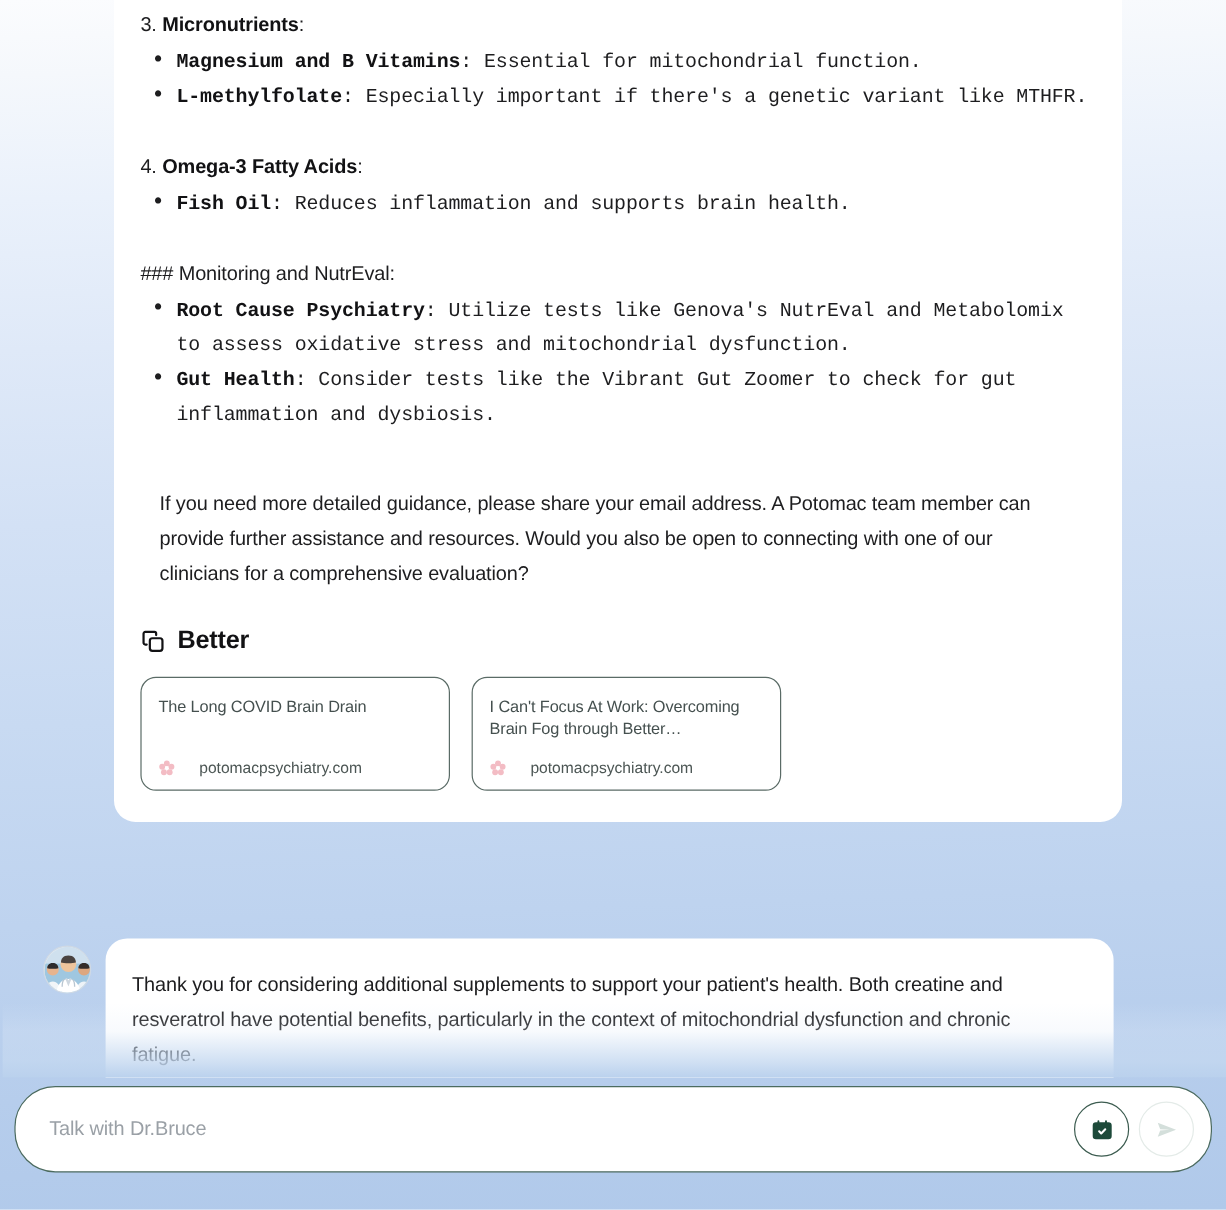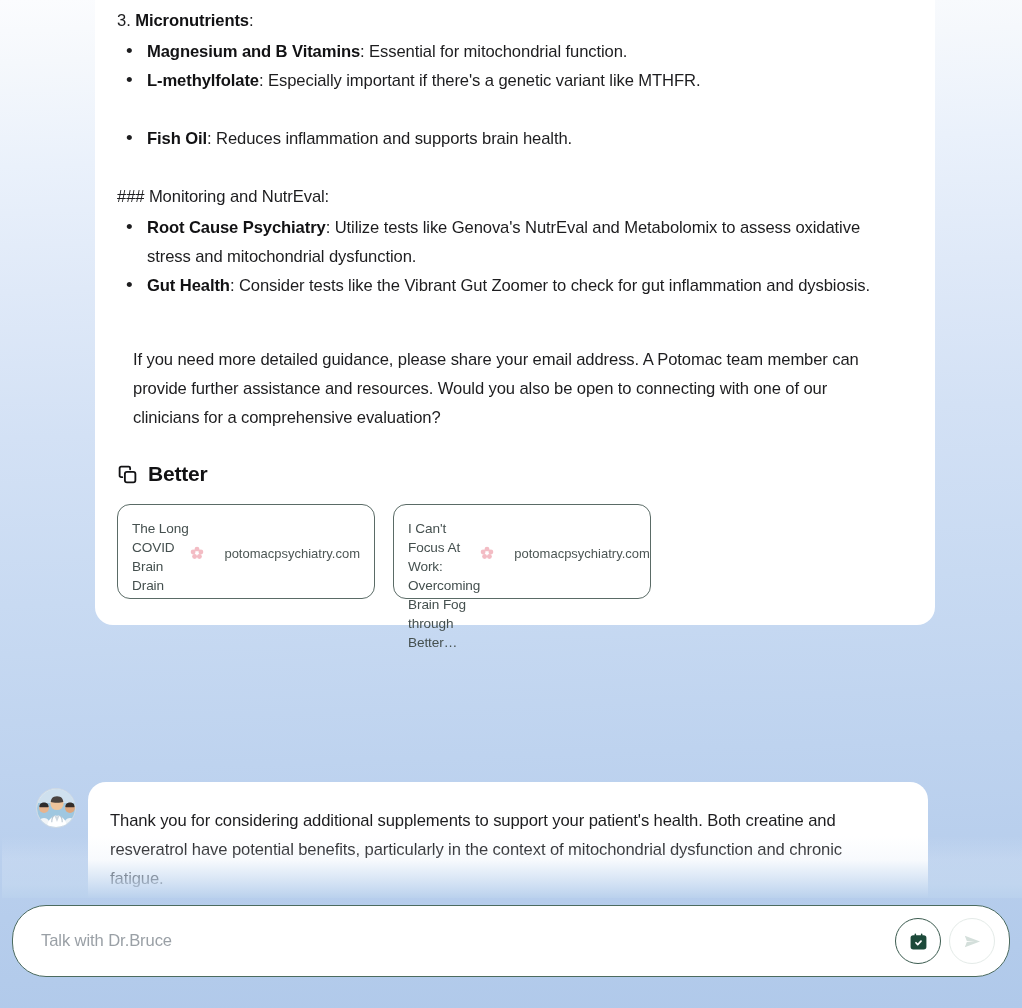--- a/index.html
+++ b/index.html
@@ -47,21 +47,21 @@
 
   .md {
     color: #1d1d1f;
     font-size: 16.6px;
     line-height: 29px;
     letter-spacing: -0.1px;
   }
   .md .num-head { margin-bottom: 2px; }
   .md b, .md strong { font-weight: 700; color: #121214; }
 
-  ul.bullets { list-style: none; margin: 0 0 0 0; padding: 0; }
+  ul.bullets { list-style: none; margin: 0 0 0 0; padding: 0; font-family: Liberation Mono, monospace; }
   ul.bullets li {
     position: relative;
     padding-left: 30px;
     line-height: 29px;
   }
   ul.bullets li::before {
     content: "\2022";
     position: absolute;
     left: 9px;
     top: -1px;
@@ -90,21 +90,21 @@
 
   .source-cards { display: flex; gap: 18px; }
 
   .source-card {
     width: 258px;
     height: 95px;
     border: 1px solid #5a6b66;
     border-radius: 13px;
     padding: 14px 14px 11px 14px;
     display: flex;
-    flex-direction: row;
+    flex-direction: column;
     justify-content: space-between;
     background: transparent;
   }
   .source-card .sc-title {
     font-size: 13.6px;
     line-height: 19px;
     color: #45504f;
     letter-spacing: -0.1px;
   }
   .source-card .sc-domain {
@@ -248,20 +248,23 @@
       <div class="num-head">
         <span>3. </span><b>Micronutrients</b><span>:</span>
       </div>
       <ul class="bullets">
         <li><b>Magnesium and B Vitamins</b><span>: Essential for mitochondrial function.</span></li>
         <li><b>L-methylfolate</b><span>: Especially important if there's a genetic variant like MTHFR.</span></li>
       </ul>
 
       <div class="spacer-line"></div>
 
+      <div class="num-head">
+        <span>4. </span><b>Omega-3 Fatty Acids</b><span>:</span>
+      </div>
       <ul class="bullets">
         <li><b>Fish Oil</b><span>: Reduces inflammation and supports brain health.</span></li>
       </ul>
 
       <div class="spacer-line"></div>
 
       <div class="num-head">### Monitoring and NutrEval:</div>
       <ul class="bullets">
         <li><b>Root Cause Psychiatry</b><span>: Utilize tests like Genova's NutrEval and Metabolomix to assess oxidative stress and mitochondrial dysfunction.</span></li>
         <li><b>Gut Health</b><span>: Consider tests like the Vibrant Gut Zoomer to check for gut inflammation and dysbiosis.</span></li>

